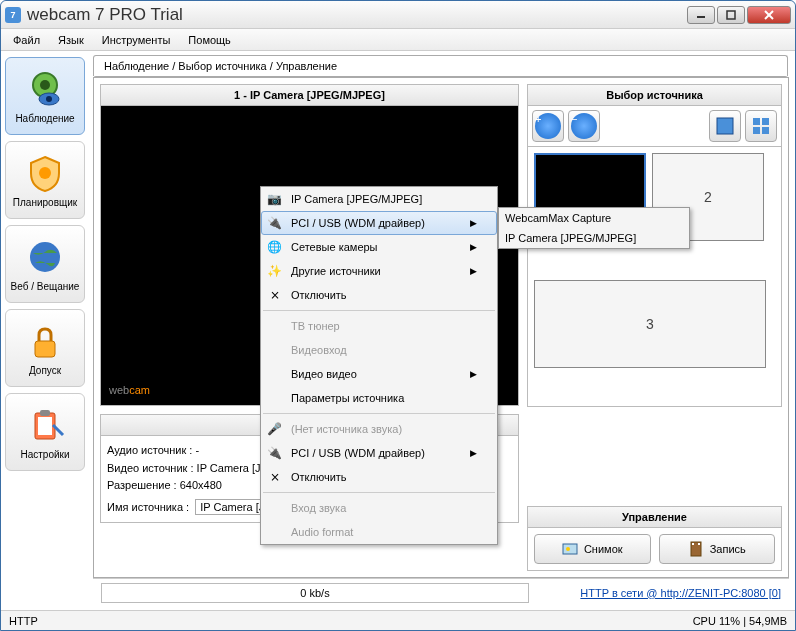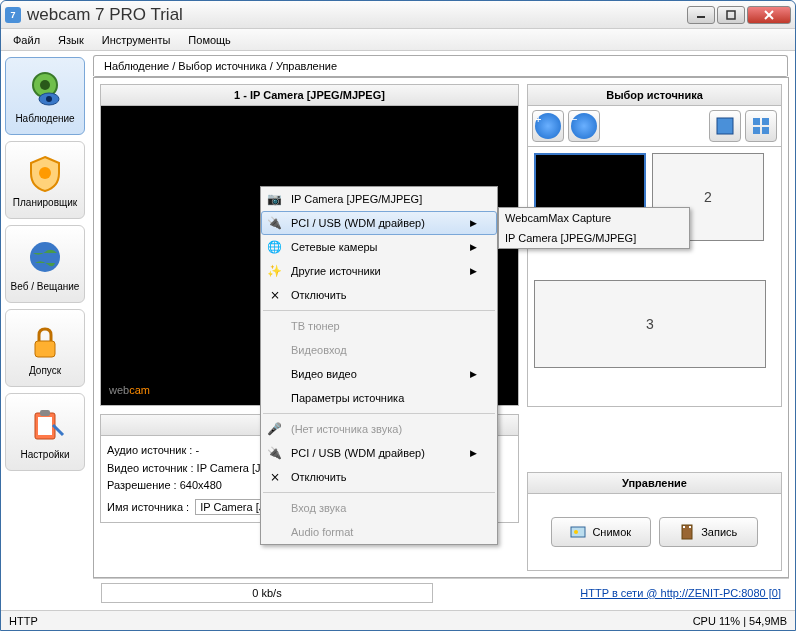--- a/index.html
+++ b/index.html
@@ -52,25 +52,25 @@
 .tool-plus { background: radial-gradient(#6ab0ff,#1a6bcc); color:#fff; border-radius: 50%; width:26px; height:26px; }
 .tool-minus { background: radial-gradient(#6ab0ff,#1a6bcc); color:#fff; border-radius: 50%; width:26px; height:26px; }
 
 .src-grid { border: 1px solid #bbb; border-top: none; height: 260px; padding: 6px; display: flex; gap: 6px; flex-wrap: wrap; overflow:hidden; }
 .src-cell { width: 112px; height: 88px; border: 1px solid #888; display: flex; align-items: center; justify-content: center; font-size: 14px; }
 .src-cell.active { background: #000; border: 2px solid #3a78c8; }
 .src-cell.empty { background: #f5f5f5; color:#444; }
 .src-cell.full { width: 232px; height: 88px; }
 
 .ctrl-group { margin-top: auto; }
-.ctrl-body { border: 1px solid #bbb; border-top: none; padding: 23px; display: flex; gap: 8px; }
+.ctrl-body { border: 1px solid #bbb; border-top: none; padding: 6px; display: flex; gap: 8px; }
 .ctrl-btn { flex:1; height: 30px; border: 1px solid #aaa; border-radius: 4px; background: linear-gradient(#fefefe,#e4e4e4); display:flex; align-items:center; justify-content:center; gap:6px; }
 
 .bottom-bar { height: 28px; border-top: 1px solid #ccc; display: flex; align-items: center; padding: 2px 8px; gap: 8px; background:#fff; }
-.speed-box { border: 1px solid #bbb; padding: 3px 4px; width: 332px; text-align: center; }
+.speed-box { border: 1px solid #bbb; padding: 3px 4px; width: 428px; text-align: center; }
 .link { color: #0645ad; text-decoration: underline; margin-left: auto; }
 
 .status-bar { height: 20px; border-top: 1px solid #ccc; background: #f4f4f4; display: flex; align-items: center; padding: 0 8px; }
 .status-bar .sb-left { flex:0 0 130px; }
 .status-bar .sb-right { margin-left: auto; }
 
 .context-menu { position: absolute; background: #f4f4f4; border: 1px solid #999; box-shadow: 2px 2px 4px rgba(0,0,0,0.3); }
 .cm-item { display: flex; align-items: center; padding: 4px 20px 4px 6px; gap: 8px; white-space: nowrap; cursor: default; }
 .cm-item.highlight { background: linear-gradient(#e6f0fb,#cfe2f7); border: 1px solid #7aa7d8; padding: 3px 19px 3px 5px; border-radius: 3px; }
 .cm-item.disabled { color: #999; }

